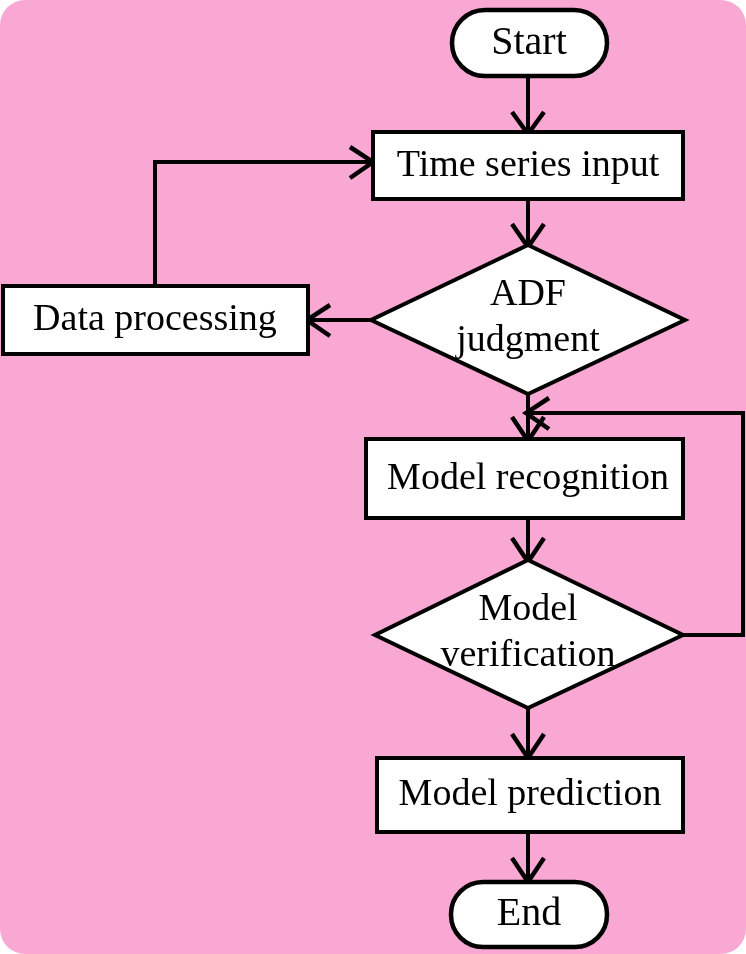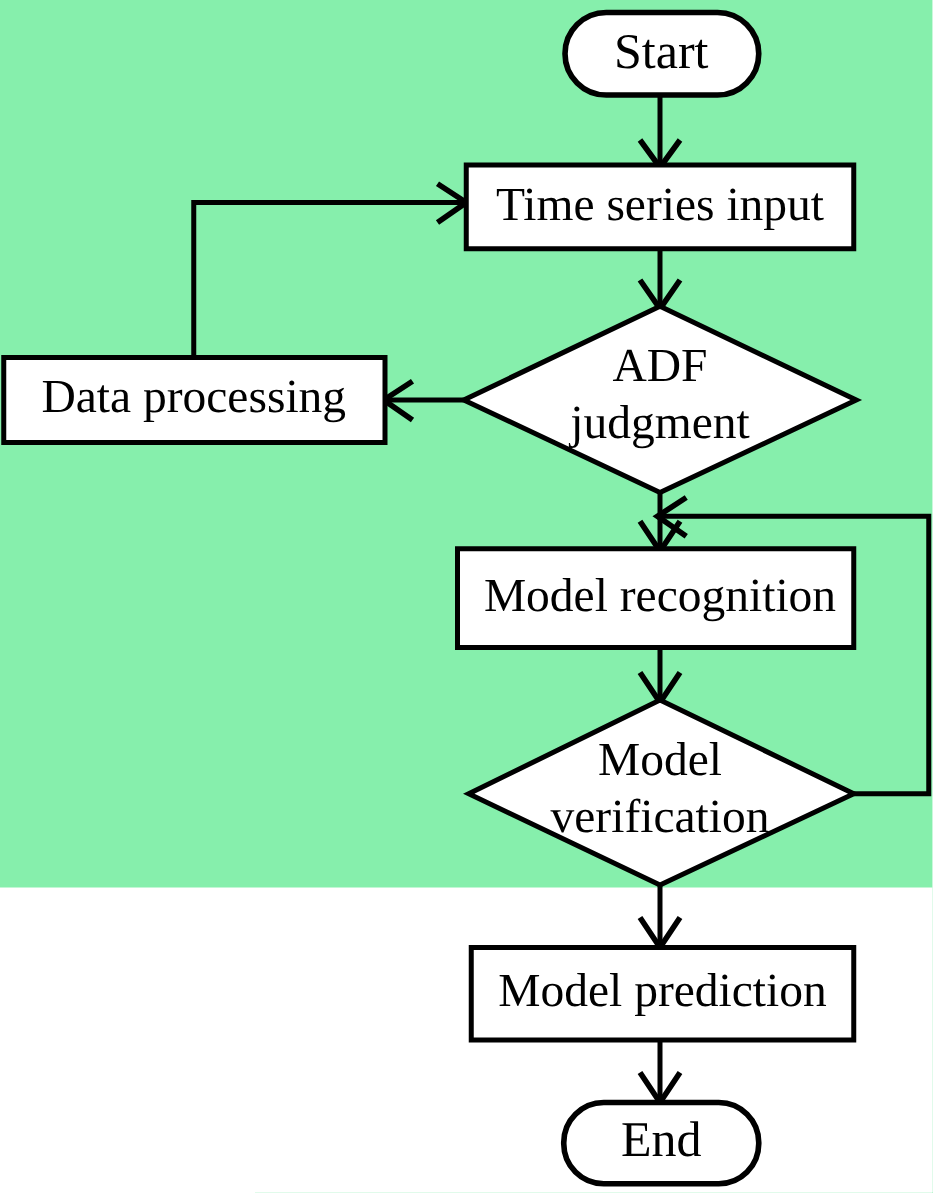--- a/index.html
+++ b/index.html
@@ -9,22 +9,23 @@
   }
   body {
     width: 746px;
     height: 954px;
     overflow: hidden;
     font-family: "Liberation Serif", "DejaVu Serif", serif;
   }
   #flowchart-root {
     position: relative;
     width: 746px;
-    height: 710px;
-    background: #86efac;
+    height: 954px;
+    background: #f9a8d4;
+    border-radius: 25px;
   }
   svg.chart-svg {
     display: block;
     width: 746px;
     height: 954px;
   }
   .node-shape {
     fill: #ffffff;
     stroke: #000000;
     stroke-width: 4;

